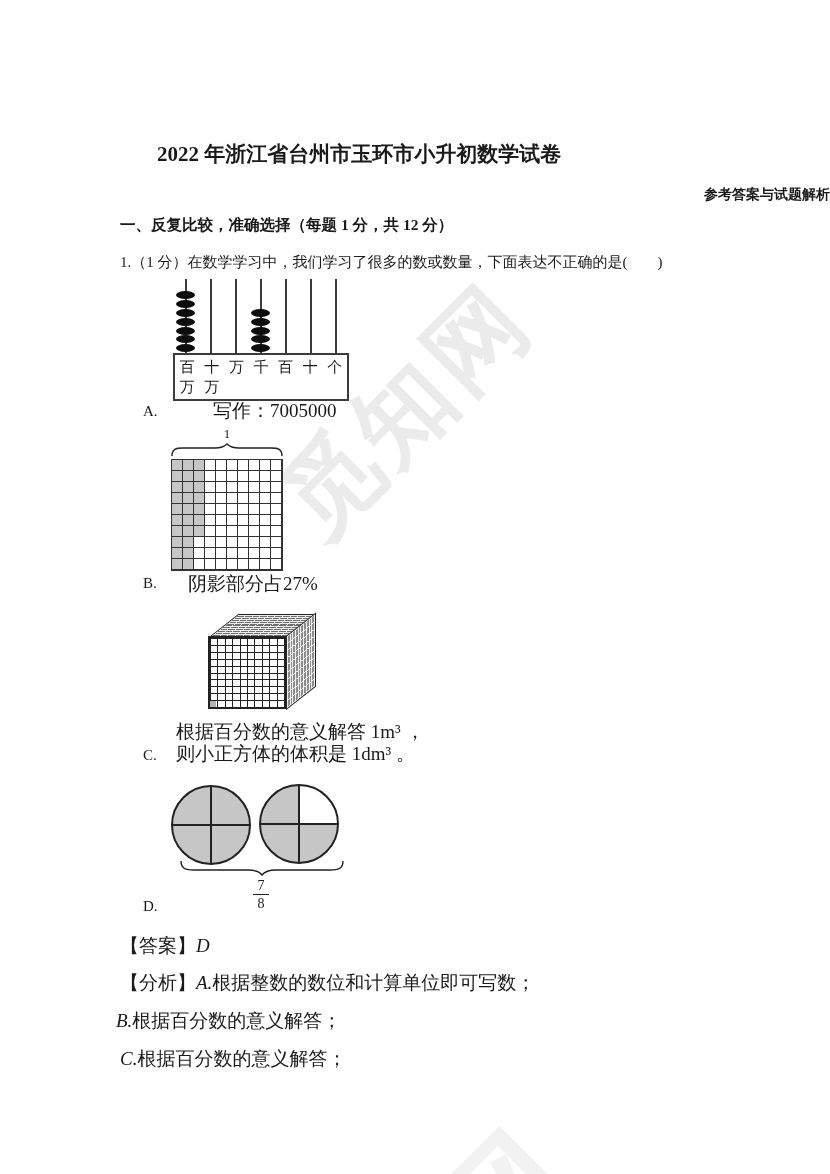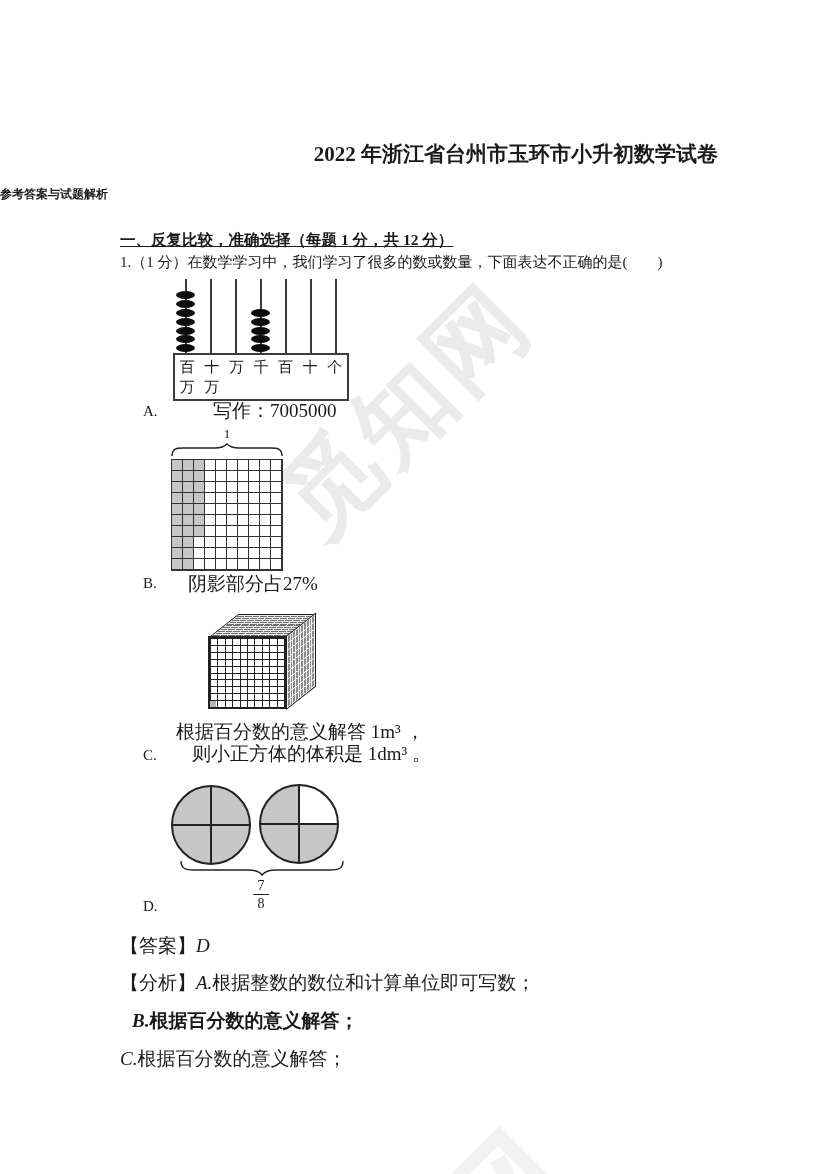--- a/index.html
+++ b/index.html
@@ -9,23 +9,23 @@
   
   .wm{position:absolute;z-index:0;font-family:"DejaVu Sans","Liberation Sans",sans-serif;
       font-weight:bold;pointer-events:none;white-space:nowrap;}
   .wm-main{left:215px;top:345px;width:380px;height:130px;line-height:130px;text-align:center;
       font-size:96px;letter-spacing:6px;color:#ebebeb;transform:rotate(-45deg);}
   .wm-corner{left:423px;top:1136px;width:160px;height:160px;line-height:160px;text-align:center;
       font-size:150px;color:#f2f2f2;transform:rotate(-45deg);}
   
   .content{position:absolute;inset:0;z-index:1;}
   .abs{position:absolute;}
-  .title{left:0;top:140px;width:718px;text-align:right;font-size:21px;font-weight:bold;}
-  .subtitle{left:0;top:186px;width:830px;text-align:left;font-size:12px;font-weight:bold;}
-  .sect{left:120px;top:230px;font-size:15.5px;font-weight:bold;text-decoration:underline;}
+  .title{left:0;top:140px;width:718px;text-align:center;font-size:21px;font-weight:bold;}
+  .subtitle{left:0;top:186px;width:830px;text-align:right;font-size:14px;font-weight:bold;}
+  .sect{left:120px;top:215px;font-size:15.5px;font-weight:bold;}
   .qline{left:120px;top:253px;font-size:15px;}
   .body-text{font-size:19px;}
   .opt-label{font-size:15px;}
   .it{font-style:italic;}
   
   .abacus{left:173px;top:279px;width:176px;height:120px;}
   .rod{position:absolute;top:0;width:2px;height:75px;background:#3a3a3a;}
   .bead-stack{position:absolute;top:0;height:74px;width:25px;display:flex;flex-direction:column;
       justify-content:flex-end;align-items:center;}
   .bead{width:19px;height:8px;background:#0d0d0d;border-radius:50%;margin-bottom:.8px;flex:none;}
@@ -242,21 +242,21 @@
     <div class="abs opt-label" style="left:143px;top:575px;">B.</div>
 
     <div class="abs cube">
       <div class="cube-top"></div>
       <div class="cube-right"></div>
       <div class="cube-front">
         <div class="small-cube"></div>
       </div>
     </div>
     <div class="abs body-text" style="left:176px;top:719px;">根据百分数的意义解答 1m³ ，</div>
-    <div class="abs body-text" style="left:176px;top:741px;margin-left:16px;">则小正方体的体积是 1dm³ 。</div>
+    <div class="abs body-text" style="left:176px;top:741px;">则小正方体的体积是 1dm³ 。</div>
     <div class="abs opt-label" style="left:143px;top:747px;">C.</div>
 
     <div class="abs pie pie1" style="background: conic-gradient(rgb(198, 198, 198) 0deg, rgb(198, 198, 198) 90deg, rgb(198, 198, 198) 90deg, rgb(198, 198, 198) 180deg, rgb(198, 198, 198) 180deg, rgb(198, 198, 198) 270deg, rgb(198, 198, 198) 270deg, rgb(198, 198, 198) 360deg);">
       <div class="vline"></div>
       <div class="hline"></div>
     </div>
     <div class="abs pie pie2" style="background: conic-gradient(rgb(255, 255, 255) 0deg, rgb(255, 255, 255) 90deg, rgb(198, 198, 198) 90deg, rgb(198, 198, 198) 180deg, rgb(198, 198, 198) 180deg, rgb(198, 198, 198) 270deg, rgb(198, 198, 198) 270deg, rgb(198, 198, 198) 360deg);">
       <div class="vline"></div>
       <div class="hline"></div>
     </div>
@@ -271,20 +271,20 @@
       <div>8</div>
     </div>
     <div class="abs opt-label" style="left:143px;top:898px;">D.</div>
 
     <div class="abs body-text" style="left:120px;top:933px;">
       <span>【答案】</span><span class="it">D</span>
     </div>
     <div class="abs body-text" style="left:120px;top:970px;text-align:right;">
       <span>【分析】</span><span class="it">A.</span><span>根据整数的数位和计算单位即可写数；</span>
     </div>
-    <div class="abs body-text" style="left:132px;top:1008px;font-weight:bold;">
+    <div class="abs body-text" style="left:116px;top:1008px;">
       <span class="it">B.</span><span>根据百分数的意义解答；</span>
     </div>
     <div class="abs body-text" style="left:120px;top:1046px;">
       <span class="it">C.</span><span>根据百分数的意义解答；</span>
     </div>
   </div>
 </div>
 
 </body></html>

